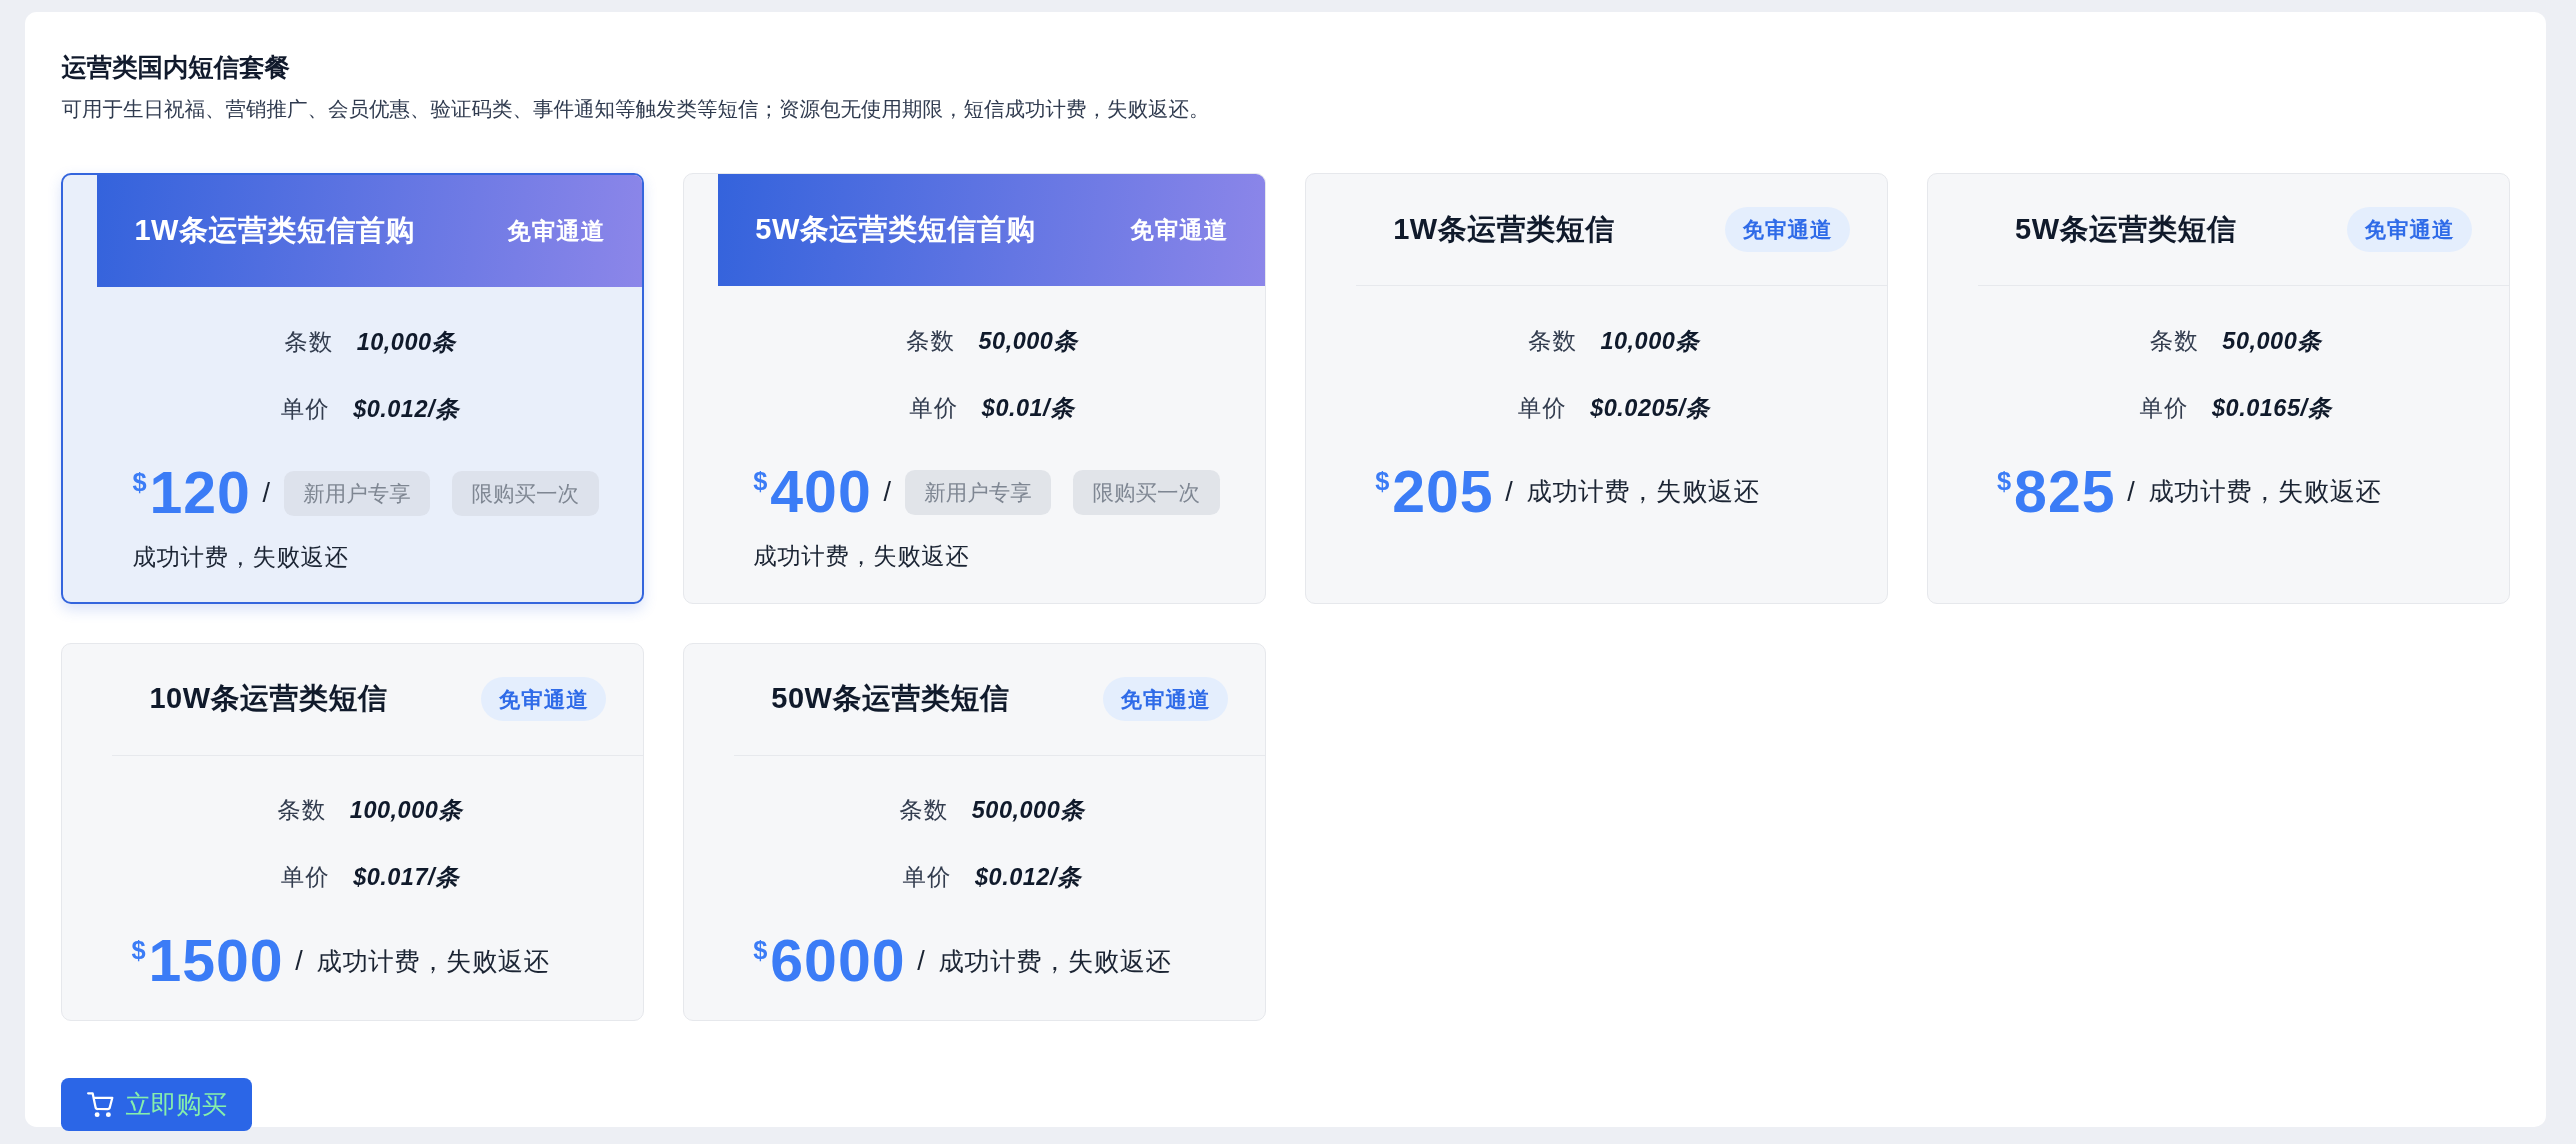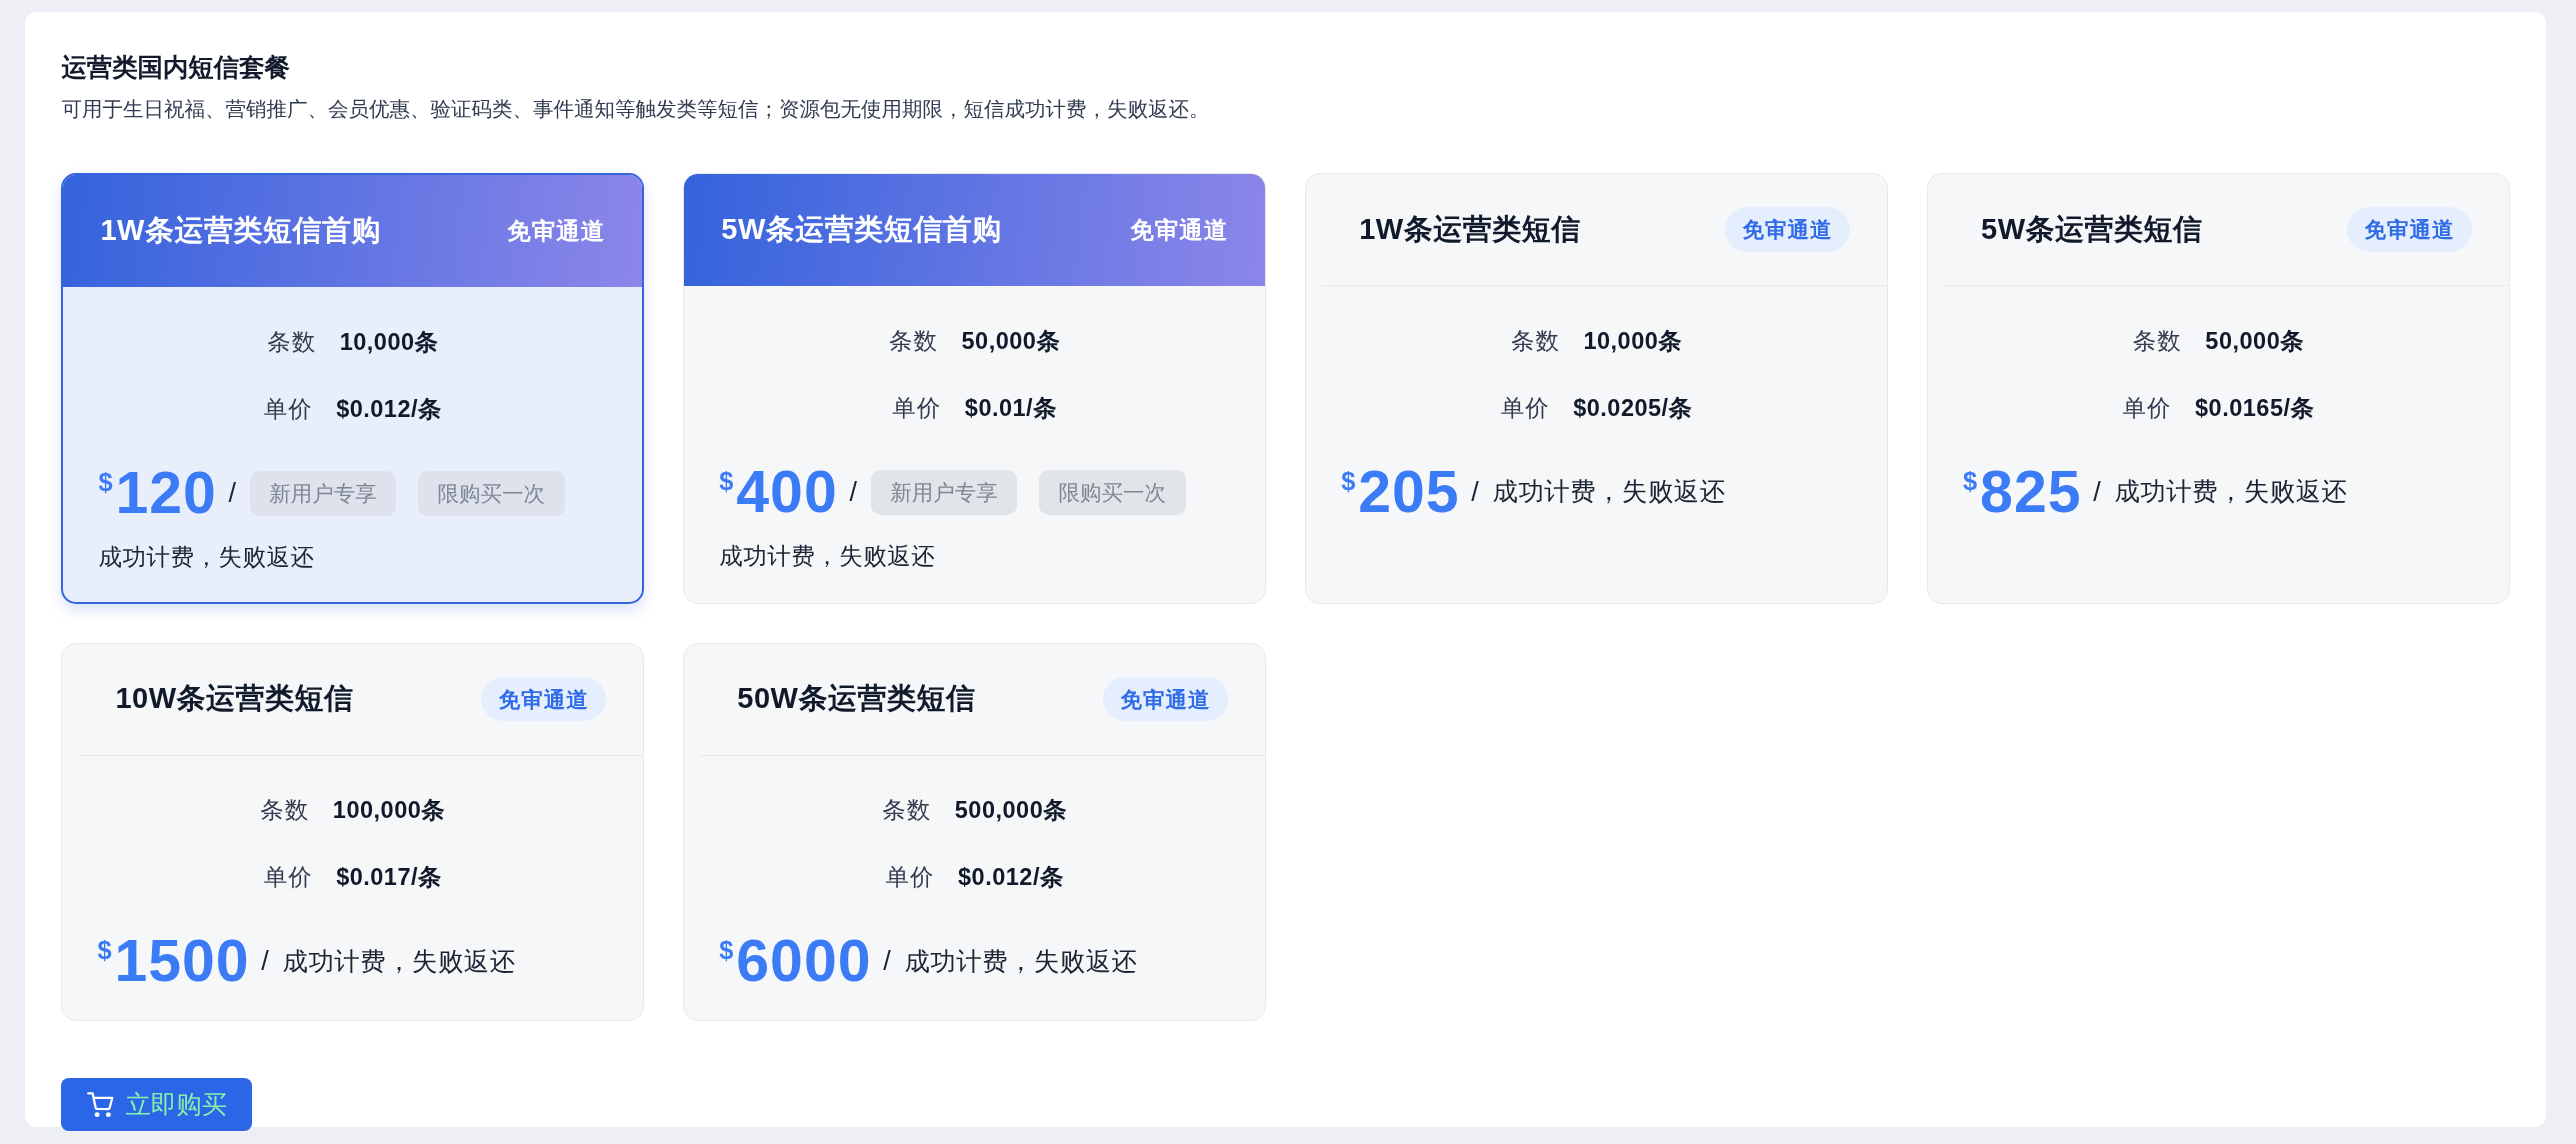--- a/index.html
+++ b/index.html
@@ -18,25 +18,26 @@
   }
   .page-title{font-size:25.4px;font-weight:bold;color:#111A2C;line-height:1.3;}
   .page-subtitle{font-size:20.5px;color:#303B4F;margin-top:11.7px;line-height:1.4;}
   .cards-grid{
     margin-top:49px;
     display:grid;
     grid-template-columns:repeat(4,1fr);
     column-gap:39px;row-gap:39px;
   }
   .card{
-    border:1px solid #E6E8EC;border-radius:15px;
+    border:1px solid #E6E8EC;border-radius:10px;
     background:#F6F7F9;overflow:hidden;
     display:flex;flex-direction:column;
     min-height:387px;box-sizing:border-box;
     cursor:pointer;
+    padding-left:34px;
   }
   .card.row2{min-height:372px;}
   .card.selected{
     border:2px solid #3465DD;
     background:#E9EFFA;
     box-shadow:0 5.9px 13.7px rgba(52,101,221,0.18);
   }
   .card-header{
     height:112px;flex:0 0 112px;
     display:flex;align-items:center;justify-content:space-between;
@@ -50,21 +51,21 @@
   .gradient .card-title{color:#FFFFFF;}
   .header-badge-text{font-size:23.5px;font-weight:600;color:#FFFFFF;letter-spacing:1px;}
   .pill-badge{
     font-size:21.5px;font-weight:600;color:#2F6BE8;
     background:#E4EEFD;border-radius:977px;
     padding:7.8px 17.6px;letter-spacing:1px;
   }
   .card-body{padding:3.9px 35px 29px 35px;}
   .spec-row{margin-top:35px;font-size:23.5px;display:flex;align-items:baseline;justify-content:center;}
   .spec-label{color:#333D4F;margin-right:23.5px;letter-spacing:1px;}
-  .spec-value{color:#101A2B;font-weight:bold;letter-spacing:0.5px;}
+  .spec-value{color:#101A2B;font-weight:bold;letter-spacing:0.5px;font-style:italic;}
   .price-row{margin-top:39px;display:flex;align-items:center;flex-wrap:nowrap;}
   .currency{font-size:25.4px;font-weight:600;color:#3B7CF6;align-self:flex-start;margin-top:3.9px;margin-right:2.9px;}
   .price-num{font-size:59px;font-weight:600;color:#3B7CF6;line-height:1;letter-spacing:1px;}
   .price-slash{font-size:27px;color:#1B2433;margin:0 13.7px 0 11.7px;}
   .tag{
     font-size:21.5px;color:#7E8692;background:#E1E4E9;
     border-radius:9.8px;padding:7.8px 19.6px;margin-right:21.5px;
     white-space:nowrap;
   }
   .selected .tag{background:#DDE2EC;}

